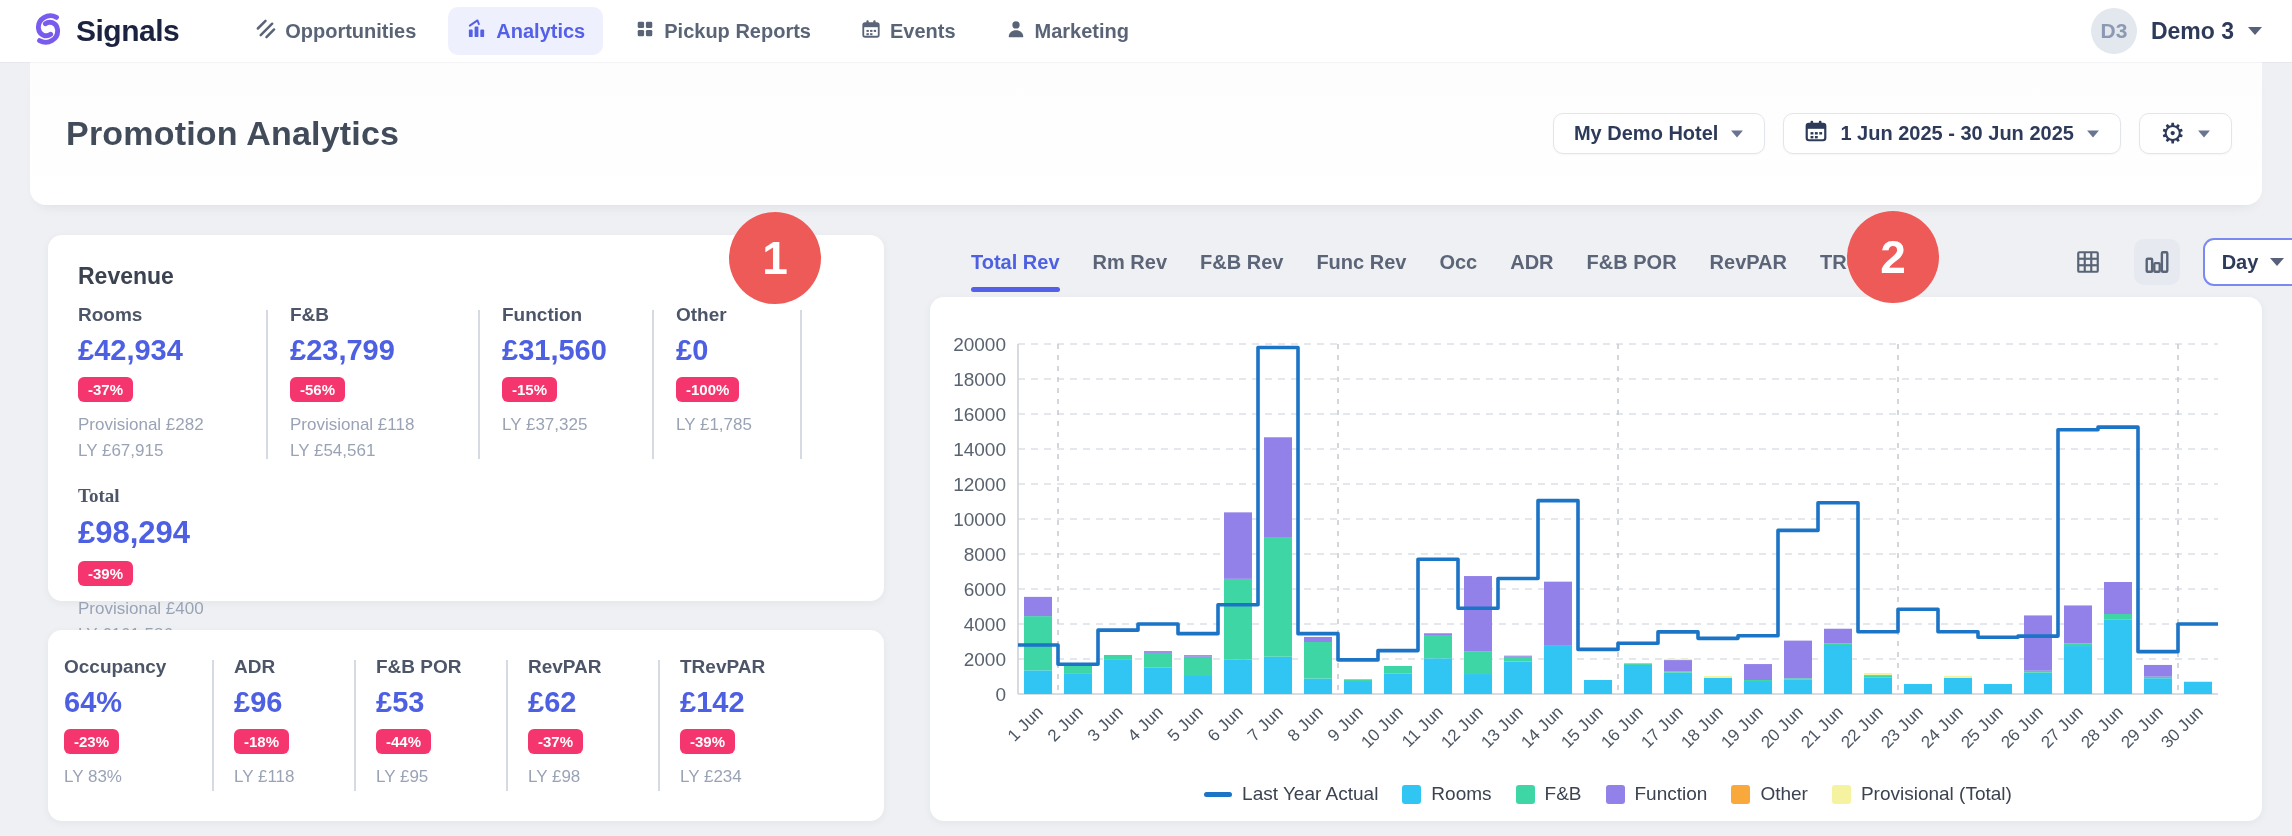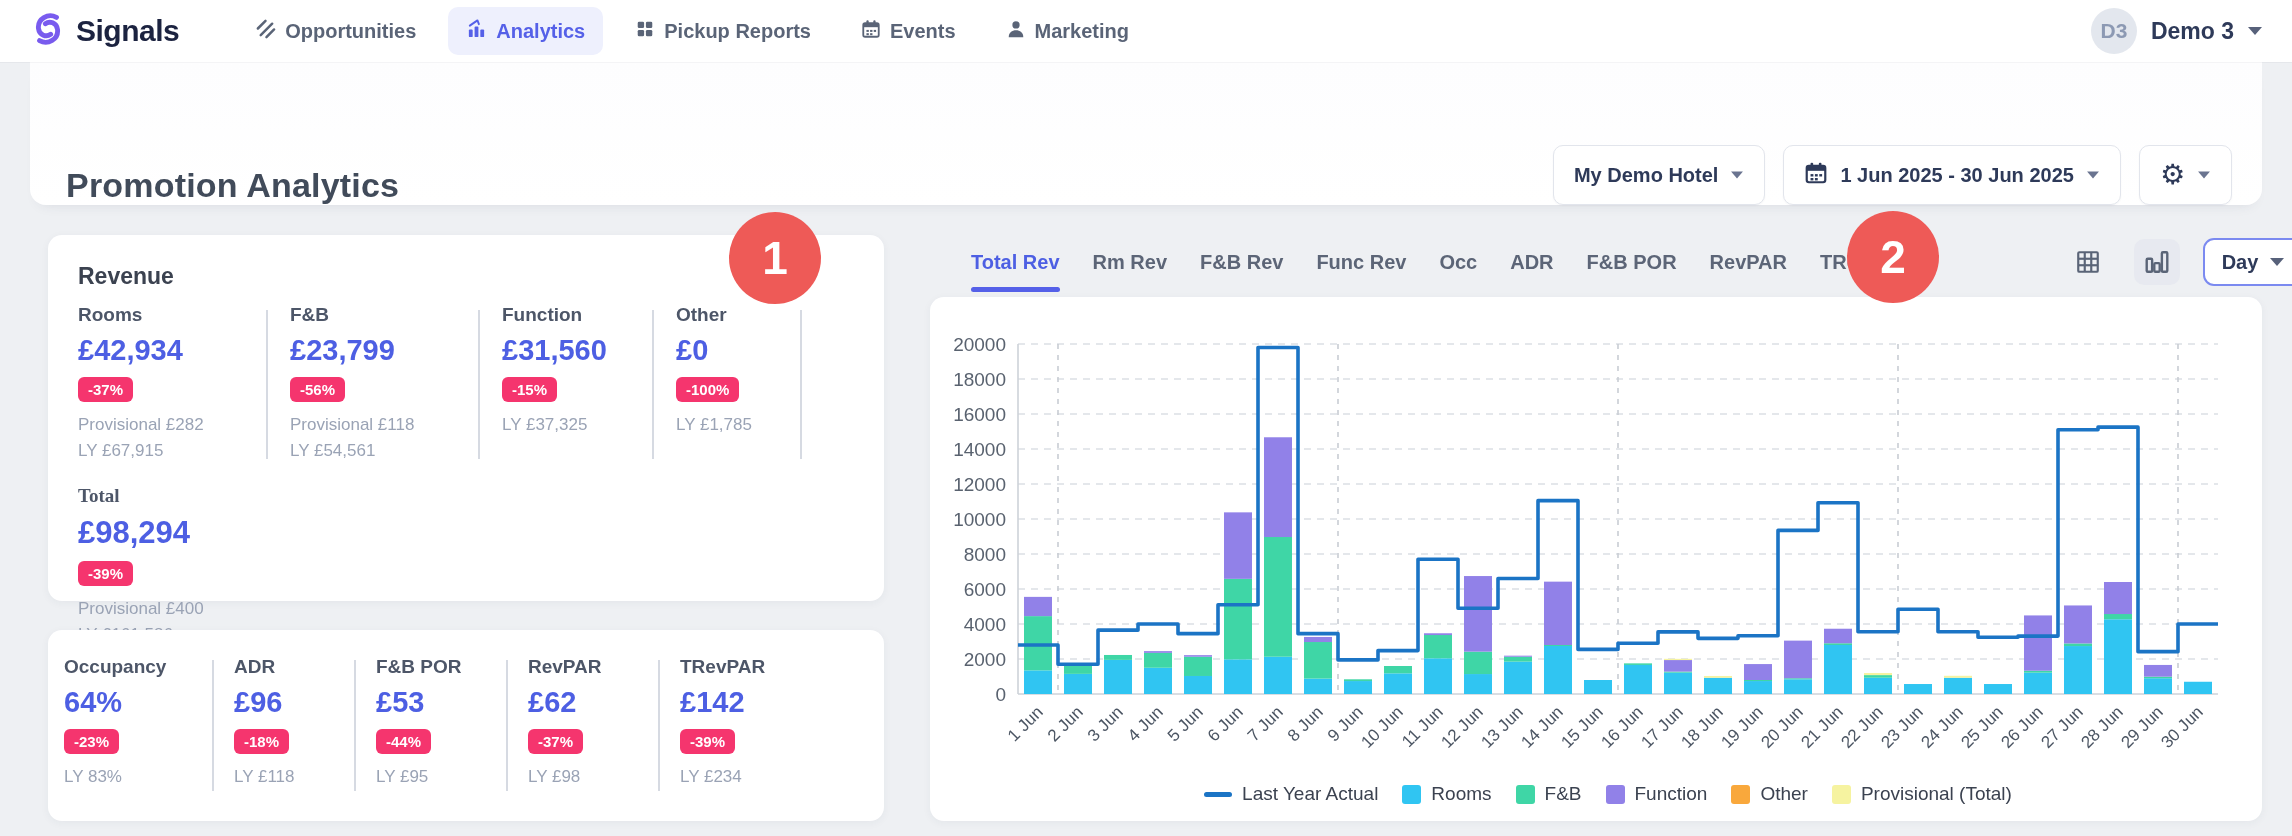--- a/index.html
+++ b/index.html
@@ -24,24 +24,24 @@
   .avatar { width:46px; height:46px; border-radius:50%; background:#e3e7ee; color:#8c99b3;
     font-weight:700; font-size:21px; display:flex; align-items:center; justify-content:center; }
   .user-name { font-size:23px; font-weight:700; color:#2e3a59; }
   .caret { width:0; height:0; border-left:7px solid transparent; border-right:7px solid transparent;
     border-top:8px solid #57617a; display:inline-block; }
 
   
   .header-band { left:30px; top:62px; width:2232px; height:143px;
     background:linear-gradient(180deg,#fdfdfe,#ffffff);
     border-radius:0 0 16px 16px; box-shadow:0 8px 14px -10px rgba(44,56,82,.15);
-    display:flex; align-items:flex-end; justify-content:space-between; padding:0 30px 0 36px; z-index:2;}
+    display:flex; align-items:center; justify-content:space-between; padding:0 30px 0 36px; z-index:2;}
   .page-title { font-size:34px; font-weight:600; color:#414b5a; letter-spacing:.2px; }
   .header-actions { display:flex; align-items:center; gap:18px; }
-  .hbtn { background:#fff; border:1px solid #e2e5ec; border-radius:10px; height:60px;
+  .hbtn { background:#fff; border:1px solid #e2e5ec; border-radius:10px; height:41px;
     display:flex; align-items:center; gap:12px; padding:16px 20px; font-size:20px; font-weight:600;
     color:#2e3a59; cursor:pointer; box-shadow:0 1px 2px rgba(44,56,82,.04);}
   .hbtn .caret { border-top-color:#6a7490; transform:scale(.85); }
 
   
   .card { background:#fff; border-radius:14px; box-shadow:0 2px 8px rgba(44,56,82,.05); }
   .revenue-card { left:48px; top:235px; width:836px; height:366px; padding:28px 30px; }
   .card-title { font-size:23px; font-weight:700; color:#3b4250; margin-bottom:14px; }
   .rev-cols { display:flex; }
   .rev-col { display:flex; flex-direction:column; }

